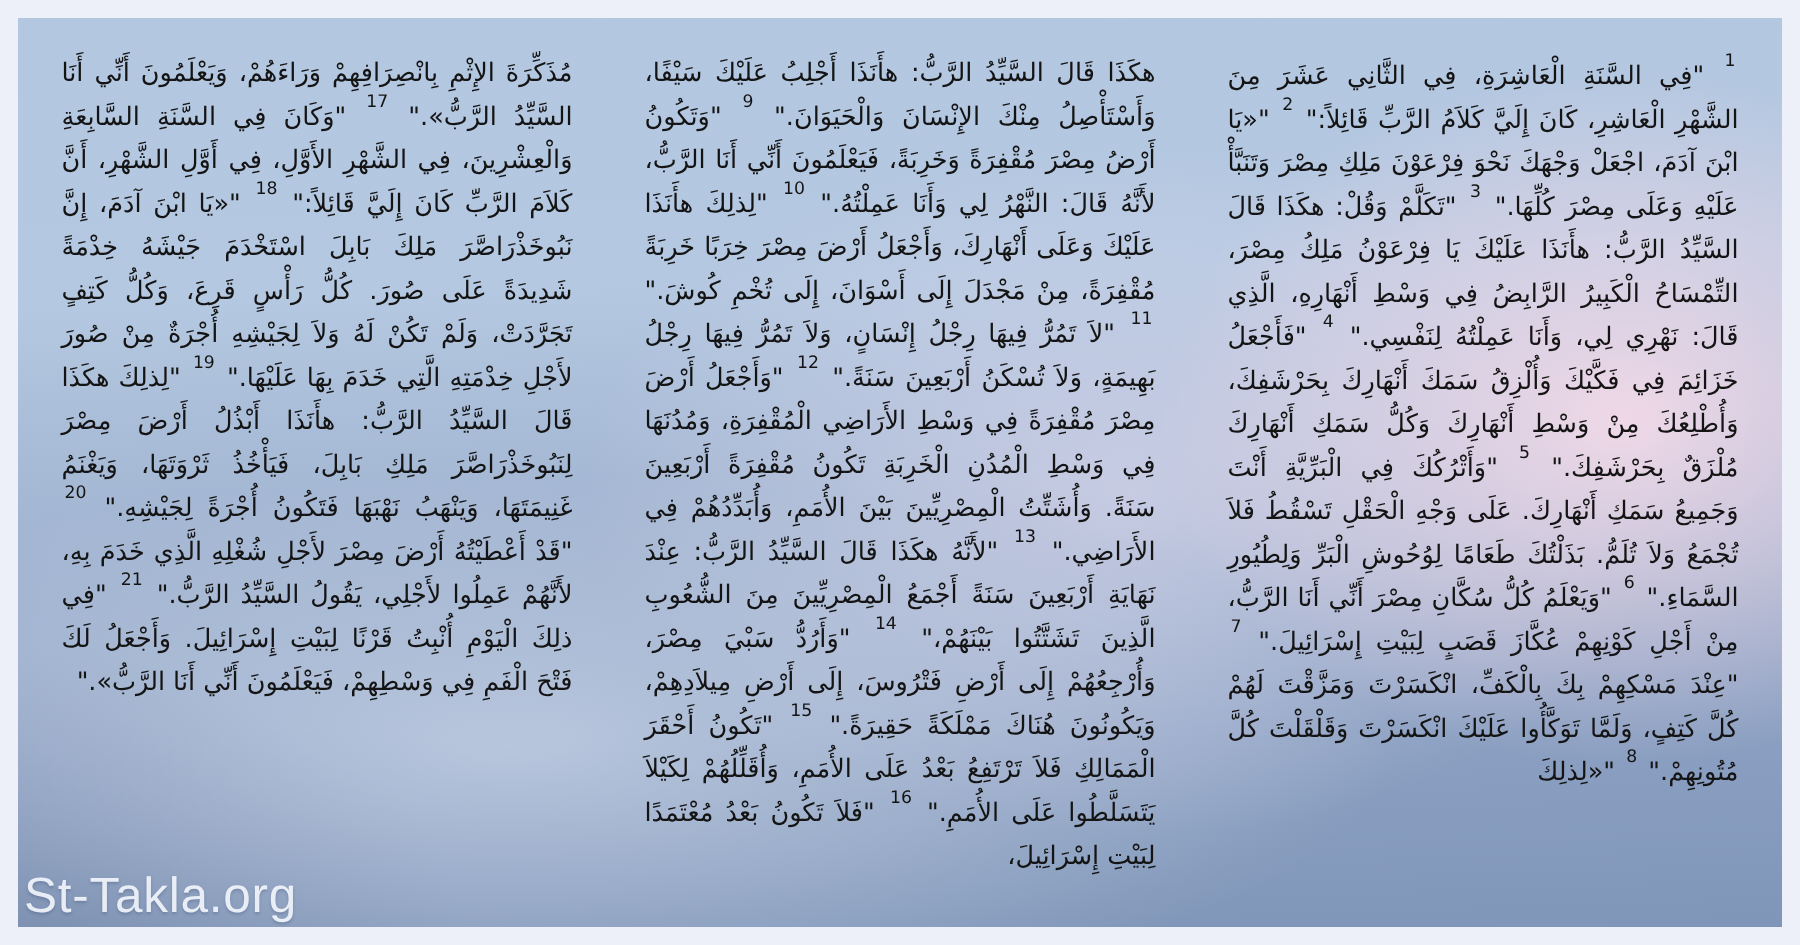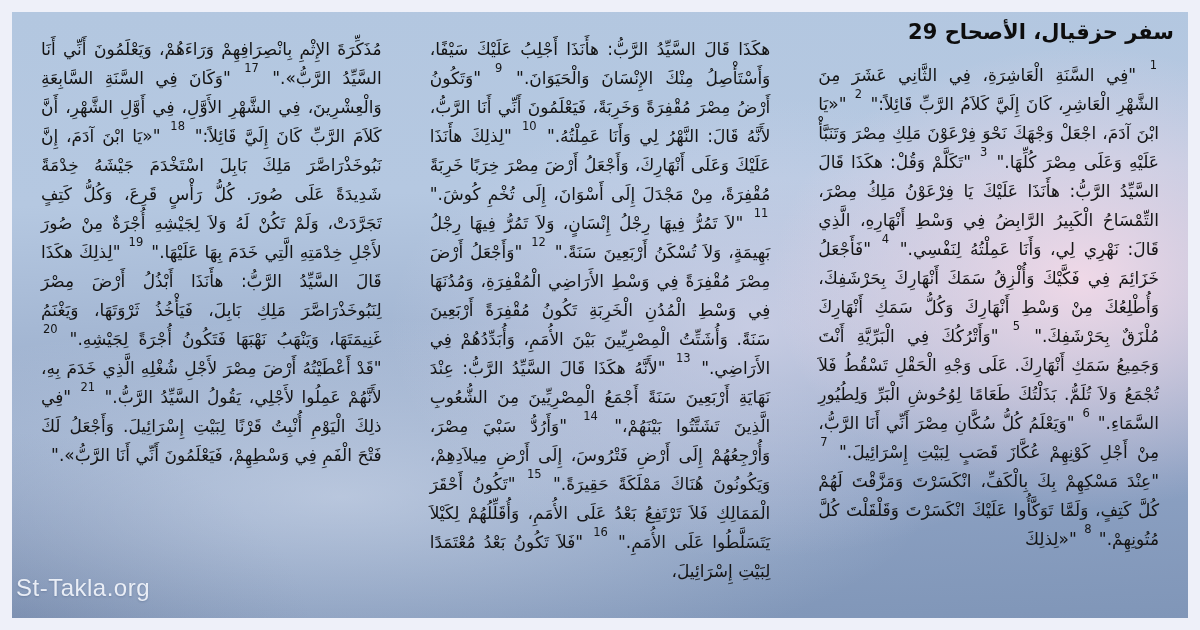--- a/index.html
+++ b/index.html
@@ -55,38 +55,37 @@
     font-size: 11.5px;
     line-height: 0;
     position: relative;
     top: -0.45em;
     padding: 0 2px;
     font-weight: normal;
   }
   .col-right .verses { padding-top: 2px; }
   .watermark {
     position: absolute;
-    left: 4px; bottom: 16px;
+    left: 4px; bottom: 2px;
     direction: ltr;
     font-family: "Liberation Sans", sans-serif;
-    font-size: 24px;
+    font-size: 33px;
     color: rgba(248, 250, 255, 0.88);
     text-shadow: 0 1px 2px rgba(40,60,100,0.25);
     letter-spacing: 0.5px;
   }
 </style>
 </head>
 <body>
 
 <div class="page">
   <div class="photo">
     <div class="columns">
 
       <section class="col col-right">
-        <h1 class="chapter-title">سفر حزقيال، الأصحاح 29</h1>
         <p class="verses"><sup>1</sup> <span>"فِي السَّنَةِ الْعَاشِرَةِ، فِي الثَّانِي عَشَرَ مِنَ الشَّهْرِ الْعَاشِرِ، كَانَ إِلَيَّ كَلاَمُ الرَّبِّ قَائِلاً:" </span><sup>2</sup> <span>"«يَا ابْنَ آدَمَ، اجْعَلْ وَجْهَكَ نَحْوَ فِرْعَوْنَ مَلِكِ مِصْرَ وَتَنَبَّأْ عَلَيْهِ وَعَلَى مِصْرَ كُلِّهَا." </span><sup>3</sup> <span>"تَكَلَّمْ وَقُلْ: هكَذَا قَالَ السَّيِّدُ الرَّبُّ: هأَنَذَا عَلَيْكَ يَا فِرْعَوْنُ مَلِكُ مِصْرَ، التِّمْسَاحُ الْكَبِيرُ الرَّابِضُ فِي وَسْطِ أَنْهَارِهِ، الَّذِي قَالَ: نَهْرِي لِي، وَأَنَا عَمِلْتُهُ لِنَفْسِي." </span><sup>4</sup> <span>"فَأَجْعَلُ خَزَائِمَ فِي فَكَّيْكَ وَأُلْزِقُ سَمَكَ أَنْهَارِكَ بِحَرْشَفِكَ، وَأُطْلِعُكَ مِنْ وَسْطِ أَنْهَارِكَ وَكُلُّ سَمَكِ أَنْهَارِكَ مُلْزَقٌ بِحَرْشَفِكَ." </span><sup>5</sup> <span>"وَأَتْرُكُكَ فِي الْبَرِّيَّةِ أَنْتَ وَجَمِيعُ سَمَكِ أَنْهَارِكَ. عَلَى وَجْهِ الْحَقْلِ تَسْقُطُ فَلاَ تُجْمَعُ وَلاَ تُلَمُّ. بَذَلْتُكَ طَعَامًا لِوُحُوشِ الْبَرِّ وَلِطُيُورِ السَّمَاءِ." </span><sup>6</sup> <span>"وَيَعْلَمُ كُلُّ سُكَّانِ مِصْرَ أَنِّي أَنَا الرَّبُّ، مِنْ أَجْلِ كَوْنِهِمْ عُكَّازَ قَصَبٍ لِبَيْتِ إِسْرَائِيلَ." </span><sup>7</sup> <span>"عِنْدَ مَسْكِهِمْ بِكَ بِالْكَفِّ، انْكَسَرْتَ وَمَزَّقْتَ لَهُمْ كُلَّ كَتِفٍ، وَلَمَّا تَوَكَّأُوا عَلَيْكَ انْكَسَرْتَ وَقَلْقَلْتَ كُلَّ مُتُونِهِمْ." </span><sup>8</sup> <span>"«لِذلِكَ </span></p>
       </section>
 
       <section class="col col-middle">
         <p class="verses"><span>هكَذَا قَالَ السَّيِّدُ الرَّبُّ: هأَنَذَا أَجْلِبُ عَلَيْكَ سَيْفًا، وَأَسْتَأْصِلُ مِنْكَ الإِنْسَانَ وَالْحَيَوَانَ." </span><sup>9</sup> <span>"وَتَكُونُ أَرْضُ مِصْرَ مُقْفِرَةً وَخَرِبَةً، فَيَعْلَمُونَ أَنِّي أَنَا الرَّبُّ، لأَنَّهُ قَالَ: النَّهْرُ لِي وَأَنَا عَمِلْتُهُ." </span><sup>10</sup> <span>"لِذلِكَ هأَنَذَا عَلَيْكَ وَعَلَى أَنْهَارِكَ، وَأَجْعَلُ أَرْضَ مِصْرَ خِرَبًا خَرِبَةً مُقْفِرَةً، مِنْ مَجْدَلَ إِلَى أَسْوَانَ، إِلَى تُخْمِ كُوشَ." </span><sup>11</sup> <span>"لاَ تَمُرُّ فِيهَا رِجْلُ إِنْسَانٍ، وَلاَ تَمُرُّ فِيهَا رِجْلُ بَهِيمَةٍ، وَلاَ تُسْكَنُ أَرْبَعِينَ سَنَةً." </span><sup>12</sup> <span>"وَأَجْعَلُ أَرْضَ مِصْرَ مُقْفِرَةً فِي وَسْطِ الأَرَاضِي الْمُقْفِرَةِ، وَمُدُنَهَا فِي وَسْطِ الْمُدُنِ الْخَرِبَةِ تَكُونُ مُقْفِرَةً أَرْبَعِينَ سَنَةً. وَأُشَتِّتُ الْمِصْرِيِّينَ بَيْنَ الأُمَمِ، وَأُبَدِّدُهُمْ فِي الأَرَاضِي." </span><sup>13</sup> <span>"لأَنَّهُ هكَذَا قَالَ السَّيِّدُ الرَّبُّ: عِنْدَ نَهَايَةِ أَرْبَعِينَ سَنَةً أَجْمَعُ الْمِصْرِيِّينَ مِنَ الشُّعُوبِ الَّذِينَ تَشَتَّتُوا بَيْنَهُمْ،" </span><sup>14</sup> <span>"وَأَرُدُّ سَبْيَ مِصْرَ، وَأُرْجِعُهُمْ إِلَى أَرْضِ فَتْرُوسَ، إِلَى أَرْضِ مِيلاَدِهِمْ، وَيَكُونُونَ هُنَاكَ مَمْلَكَةً حَقِيرَةً." </span><sup>15</sup> <span>"تَكُونُ أَحْقَرَ الْمَمَالِكِ فَلاَ تَرْتَفِعُ بَعْدُ عَلَى الأُمَمِ، وَأُقَلِّلُهُمْ لِكَيْلاَ يَتَسَلَّطُوا عَلَى الأُمَمِ." </span><sup>16</sup> <span>"فَلاَ تَكُونُ بَعْدُ مُعْتَمَدًا لِبَيْتِ إِسْرَائِيلَ، </span></p>
       </section>
 
       <section class="col col-left">
         <p class="verses"><span>مُذَكِّرَةَ الإِثْمِ بِانْصِرَافِهِمْ وَرَاءَهُمْ، وَيَعْلَمُونَ أَنِّي أَنَا السَّيِّدُ الرَّبُّ»." </span><sup>17</sup> <span>"وَكَانَ فِي السَّنَةِ السَّابِعَةِ وَالْعِشْرِينَ، فِي الشَّهْرِ الأَوَّلِ، فِي أَوَّلِ الشَّهْرِ، أَنَّ كَلاَمَ الرَّبِّ كَانَ إِلَيَّ قَائِلاً:" </span><sup>18</sup> <span>"«يَا ابْنَ آدَمَ، إِنَّ نَبُوخَذْرَاصَّرَ مَلِكَ بَابِلَ اسْتَخْدَمَ جَيْشَهُ خِدْمَةً شَدِيدَةً عَلَى صُورَ. كُلُّ رَأْسٍ قَرِعَ، وَكُلُّ كَتِفٍ تَجَرَّدَتْ، وَلَمْ تَكُنْ لَهُ وَلاَ لِجَيْشِهِ أُجْرَةٌ مِنْ صُورَ لأَجْلِ خِدْمَتِهِ الَّتِي خَدَمَ بِهَا عَلَيْهَا." </span><sup>19</sup> <span>"لِذلِكَ هكَذَا قَالَ السَّيِّدُ الرَّبُّ: هأَنَذَا أَبْذُلُ أَرْضَ مِصْرَ لِنَبُوخَذْرَاصَّرَ مَلِكِ بَابِلَ، فَيَأْخُذُ ثَرْوَتَهَا، وَيَغْنَمُ غَنِيمَتَهَا، وَيَنْهَبُ نَهْبَهَا فَتَكُونُ أُجْرَةً لِجَيْشِهِ." </span><sup>20</sup> <span>"قَدْ أَعْطَيْتُهُ أَرْضَ مِصْرَ لأَجْلِ شُغْلِهِ الَّذِي خَدَمَ بِهِ، لأَنَّهُمْ عَمِلُوا لأَجْلِي، يَقُولُ السَّيِّدُ الرَّبُّ." </span><sup>21</sup> <span>"فِي ذلِكَ الْيَوْمِ أُنْبِتُ قَرْنًا لِبَيْتِ إِسْرَائِيلَ. وَأَجْعَلُ لَكَ فَتْحَ الْفَمِ فِي وَسْطِهِمْ، فَيَعْلَمُونَ أَنِّي أَنَا الرَّبُّ»." </span></p>
       </section>

